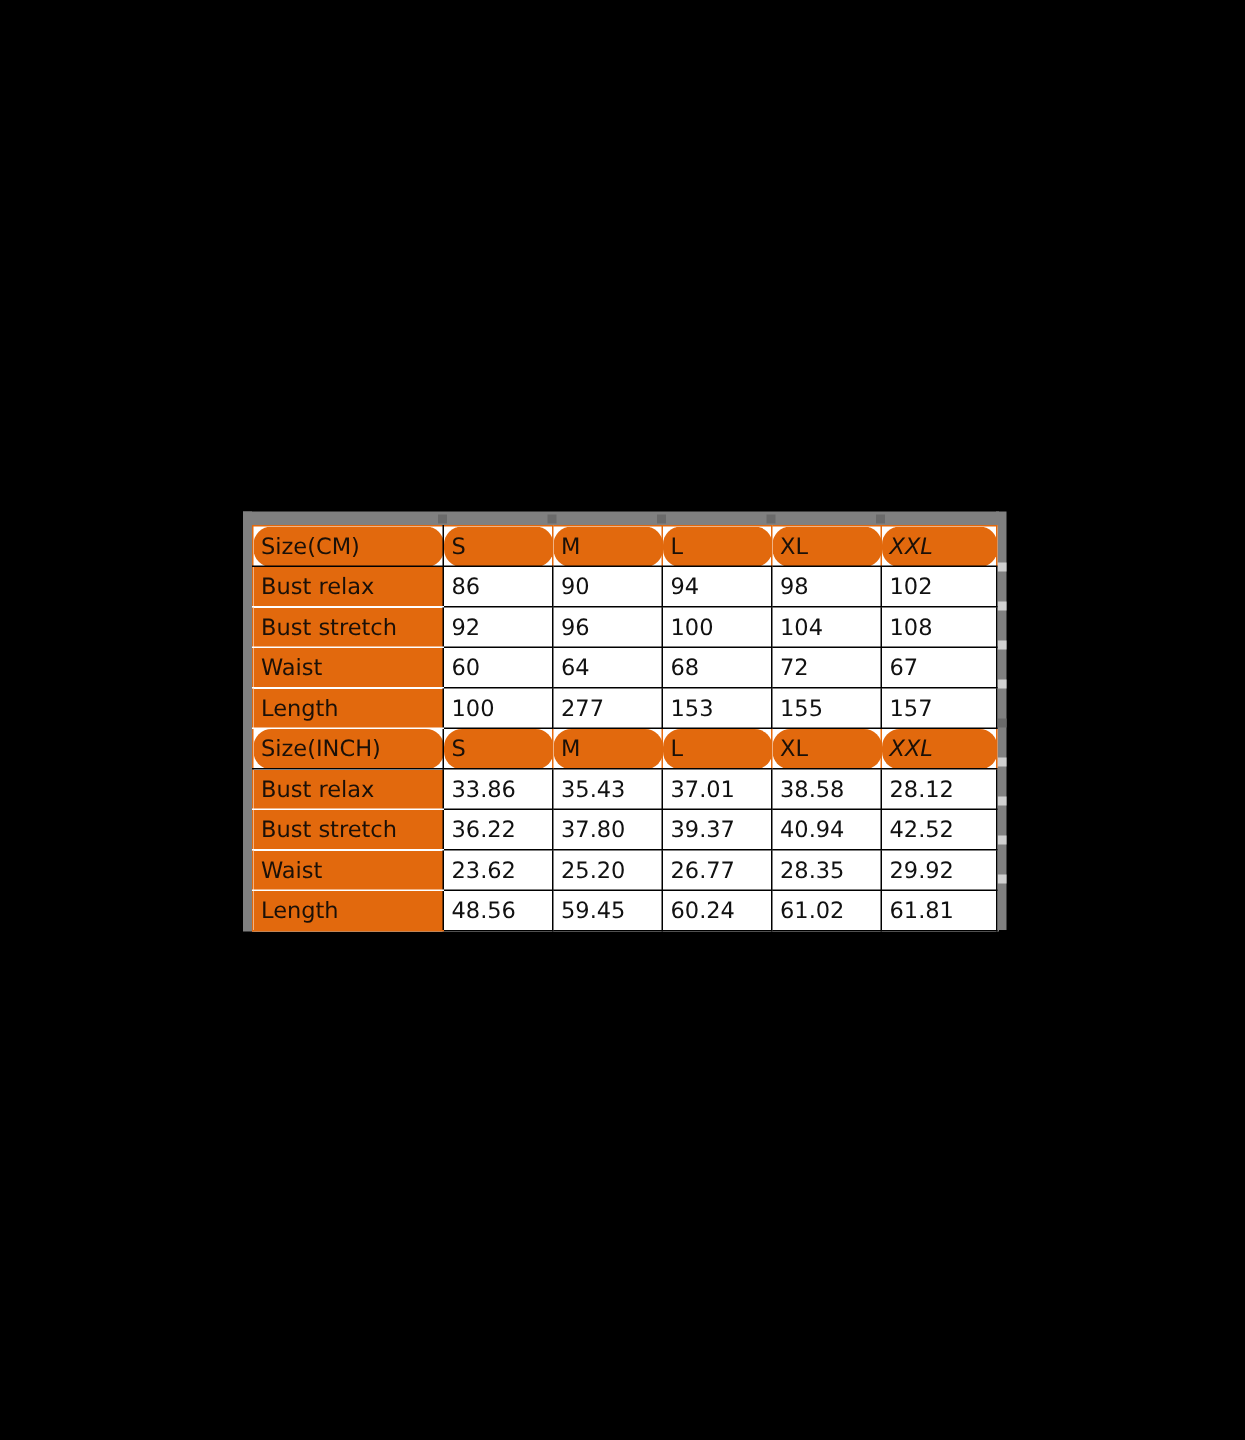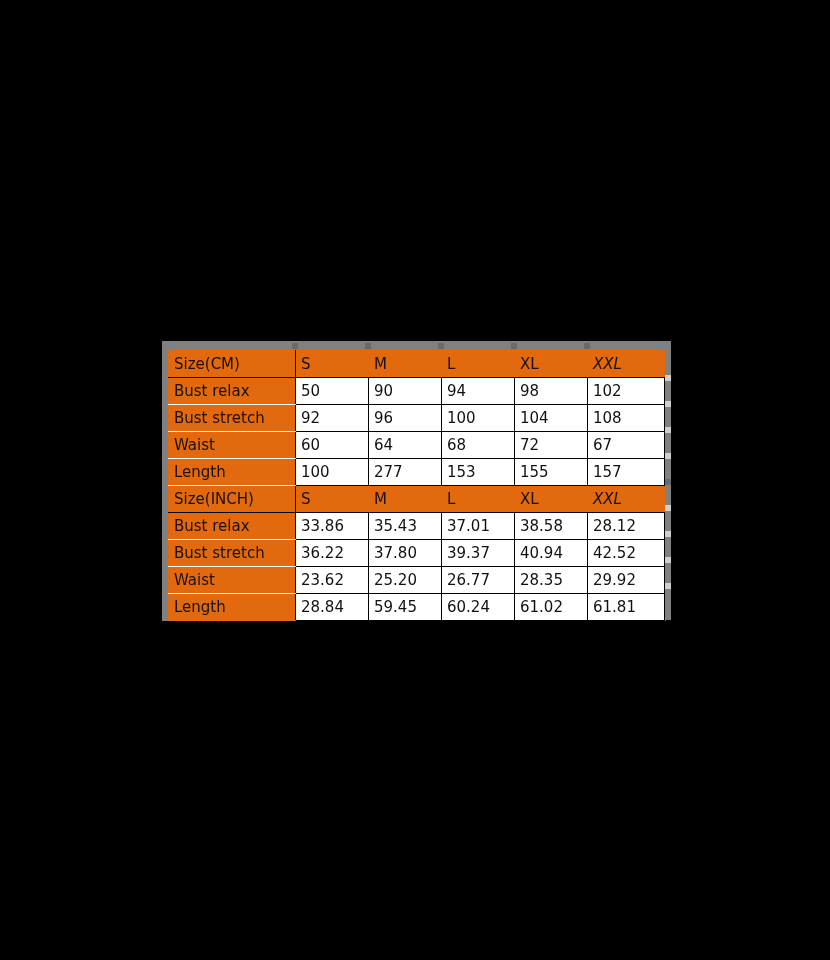--- a/index.html
+++ b/index.html
@@ -93,20 +93,21 @@
     border-right: 1px solid #000000;
     border-top: 1px solid #ffffff;
     border-bottom: 1px solid #ffffff;
   }
   
   #size-chart-table tr.header-row td {
     background: #e2690d;
     color: #1a1008;
     border-top: 1px solid #e2690d;
     border-bottom: 1px solid #000000;
+    border-radius: 12px;
   }
   #size-chart-table tr.header-row td.label-cell {
     border-top: 1px solid #e2690d;
     border-bottom: 1px solid #000000;
     border-left: 1px solid #e2690d;
   }
   #size-chart-table tr.header-row td.size-cell {
     border-left: 1px solid #000000;
     border-right: 1px solid #e2690d;
   }
@@ -165,21 +166,21 @@
         <tr class="header-row">
           <td class="label-cell">Size(CM)</td>
           <td class="size-cell">S</td>
           <td class="size-cell">M</td>
           <td class="size-cell">L</td>
           <td class="size-cell">XL</td>
           <td class="size-cell last">XXL</td>
         </tr>
         <tr>
           <td class="label-cell">Bust relax</td>
-          <td>50</td>
+          <td>86</td>
           <td>90</td>
           <td>94</td>
           <td>98</td>
           <td>102</td>
         </tr>
         <tr>
           <td class="label-cell">Bust stretch</td>
           <td>92</td>
           <td>96</td>
           <td>100</td>
@@ -229,21 +230,21 @@
         <tr>
           <td class="label-cell">Waist</td>
           <td>23.62</td>
           <td>25.20</td>
           <td>26.77</td>
           <td>28.35</td>
           <td>29.92</td>
         </tr>
         <tr class="last-row">
           <td class="label-cell">Length</td>
-          <td>28.84</td>
+          <td>48.56</td>
           <td>59.45</td>
           <td>60.24</td>
           <td>61.02</td>
           <td>61.81</td>
         </tr>
       </tbody>
   </table>
 
 </div>
 

